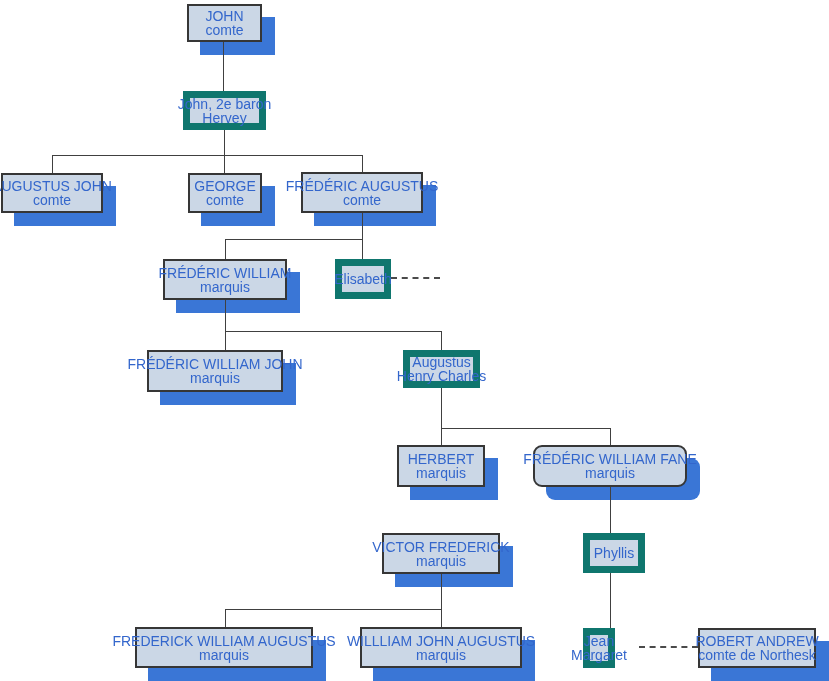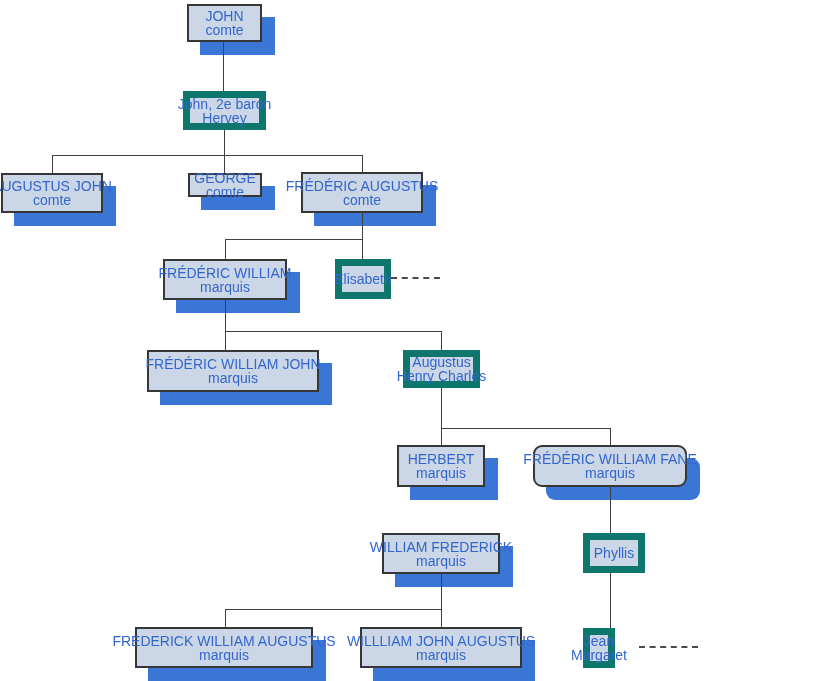--- a/index.html
+++ b/index.html
@@ -63,62 +63,62 @@
   <div class="node plain" style="left:183px;top:91px;width:83px;height:39px;">
     <div class="nm">John, 2e baron</div>
     <div class="sub">Hervey</div>
   </div>
 
   <div class="node shadowed" style="left:1px;top:173px;width:102px;height:40px;">
     <div class="nm">AUGUSTUS JOHN</div>
     <div class="sub">comte</div>
   </div>
 
-  <div class="node shadowed" style="left:188px;top:173px;width:74px;height:24px;">
+  <div class="node shadowed" style="left:188px;top:173px;width:74px;height:40px;">
     <div class="nm">GEORGE</div>
     <div class="sub">comte</div>
   </div>
 
   <div class="node shadowed" style="left:301px;top:172px;width:122px;height:41px;">
     <div class="nm">FRÉDÉRIC AUGUSTUS</div>
     <div class="sub">comte</div>
   </div>
 
   <div class="node shadowed" style="left:163px;top:259px;width:124px;height:41px;">
     <div class="nm">FRÉDÉRIC WILLIAM</div>
     <div class="sub">marquis</div>
   </div>
 
   <div class="node plain" style="left:335px;top:259px;width:56px;height:40px;">
     <div class="nm">Elisabeth</div>
   </div>
 
 
-  <div class="node shadowed" style="left:147px;top:350px;width:172px;height:42px;">
+  <div class="node shadowed" style="left:147px;top:350px;width:136px;height:42px;">
     <div class="nm">FRÉDÉRIC WILLIAM JOHN</div>
     <div class="sub">marquis</div>
   </div>
 
   <div class="node plain" style="left:403px;top:350px;width:77px;height:38px;">
     <div class="nm">Augustus</div>
     <div class="sub">Henry Charles</div>
   </div>
 
   <div class="node shadowed" style="left:397px;top:445px;width:88px;height:42px;">
     <div class="nm">HERBERT</div>
     <div class="sub">marquis</div>
   </div>
 
   <div class="node shadowed" style="left:533px;top:445px;width:154px;height:42px;border-radius:9px;">
     <div class="nm">FRÉDÉRIC WILLIAM FANE</div>
     <div class="sub">marquis</div>
   </div>
 
   <div class="node shadowed" style="left:382px;top:533px;width:118px;height:41px;">
-    <div class="nm">WILLIAM FREDERICK</div>
+    <div class="nm">VICTOR FREDERICK</div>
     <div class="sub">marquis</div>
   </div>
 
   <div class="node plain" style="left:583px;top:533px;width:62px;height:40px;">
     <div class="nm">Phyllis</div>
   </div>
 
   <div class="node shadowed" style="left:135px;top:627px;width:178px;height:41px;">
     <div class="nm">FREDERICK WILLIAM AUGUSTUS</div>
     <div class="sub">marquis</div>
@@ -127,14 +127,18 @@
   <div class="node shadowed" style="left:360px;top:627px;width:162px;height:41px;">
     <div class="nm">WILLLIAM JOHN AUGUSTUS</div>
     <div class="sub">marquis</div>
   </div>
 
   <div class="node plain" style="left:583px;top:628px;width:32px;height:40px;">
     <div class="nm">Jean</div>
     <div class="sub">Margaret</div>
   </div>
 
+  <div class="node shadowed" style="left:698px;top:628px;width:118px;height:40px;">
+    <div class="nm">ROBERT ANDREW</div>
+    <div class="sub">comte de Northesk</div>
+  </div>
 
 </div>
 
 </body></html>

